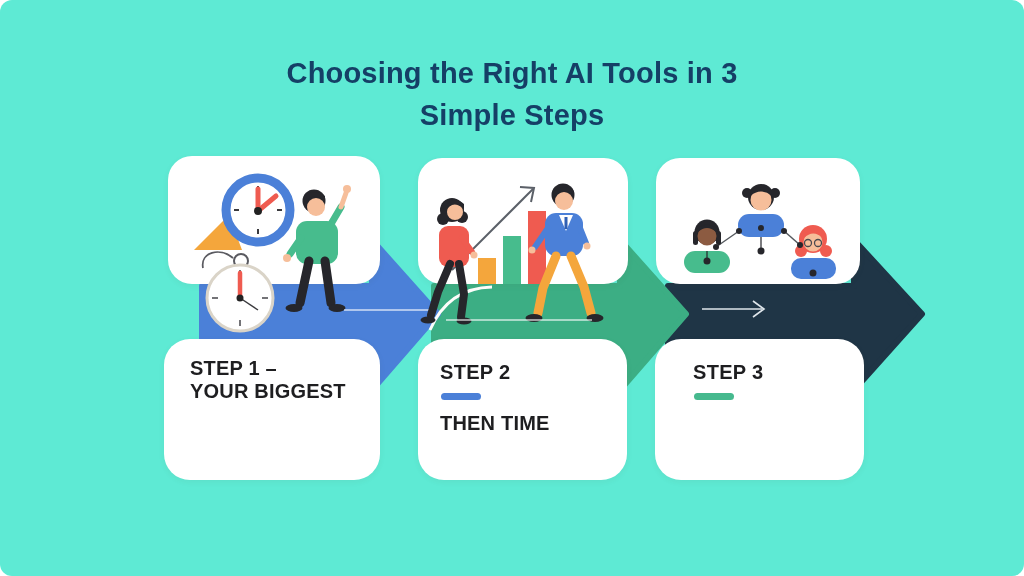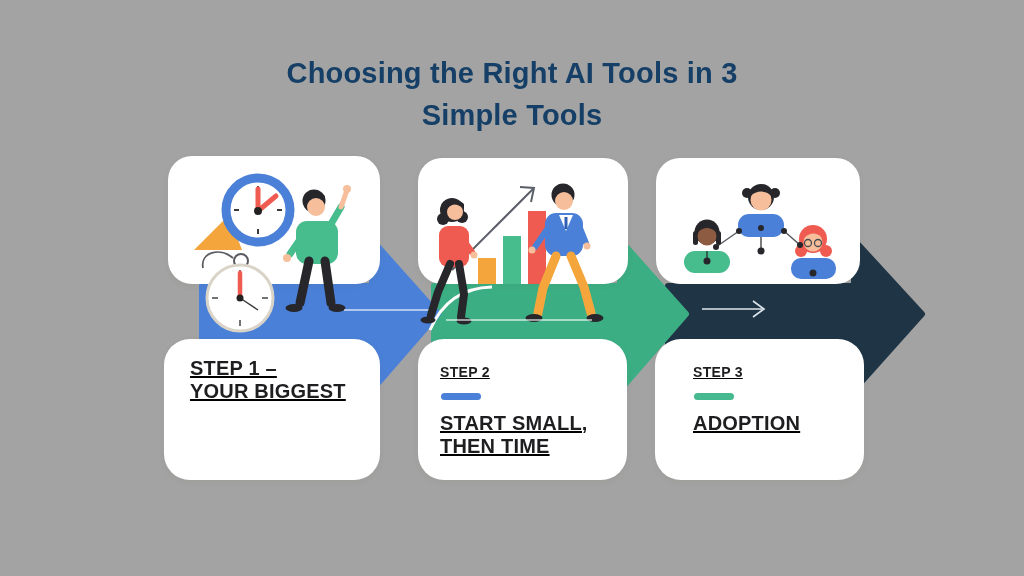--- a/index.html
+++ b/index.html
@@ -6,48 +6,47 @@
   .canvas{
     position:relative;width:1024px;height:576px;overflow:hidden;
     font-family:"Liberation Sans","DejaVu Sans",sans-serif;
     background:#FCF6E3;
   }
   .layer{position:absolute;left:0;top:0;width:1024px;height:576px;}
   #arrows-layer{z-index:1;}
   .card{
     position:absolute;background:#FFFFFF;z-index:2;box-sizing:border-box;
     box-shadow:0 2px 6px rgba(90,70,30,.06);
-    text-decoration:underline;
   }
   .ill-card{border-radius:24px;}
   .text-card{border-radius:26px;}
   #ill-card-1{left:168px;top:156px;width:212px;height:128px;}
   #ill-card-2{left:418px;top:158px;width:210px;height:126px;}
   #ill-card-3{left:656px;top:158px;width:204px;height:126px;}
   #text-card-1{left:164px;top:339px;width:216px;height:141px;padding:18px 0 0 26px;}
   #text-card-2{left:418px;top:339px;width:209px;height:141px;padding:22px 0 0 22px;}
   #text-card-3{left:655px;top:339px;width:209px;height:141px;padding:22px 0 0 23px;}
   #illustrations-layer{z-index:3;}
   .title{
     position:absolute;top:52px;left:0;width:100%;z-index:4;
     text-align:center;font-weight:700;font-size:29px;line-height:42px;
     letter-spacing:.2px;color:#153F66;
   }
-  .step-heading{font-size:14px;font-weight:700;letter-spacing:.3px;color:#1E1E20;line-height:23px;}
+  .step-heading{font-size:20px;font-weight:700;letter-spacing:.3px;color:#1E1E20;line-height:23px;}
   .step-line{font-size:20px;font-weight:700;letter-spacing:.2px;color:#1E1E20;line-height:23px;white-space:pre;}
   .divider{width:40px;height:7px;border-radius:3.5px;margin:9px 0 12px 1px;}
 </style>
 </head>
 <body>
 
-<div class="canvas" style="background: #a3a3a3;">
+<div class="canvas" style="background: #5eead4; border-radius: 12px;">
 
   <div class="title" style="color: rgb(21, 63, 102);">
     <div>Choosing the Right AI Tools in 3</div>
-    <div>Simple Tools</div>
+    <div>Simple Steps</div>
   </div>
 
   <svg id="arrows-layer" class="layer" viewBox="0 0 1024 576">
     <polygon points="668,286 854,286 854,240 922,314 854,390 854,382 668,382" stroke-width="6" stroke-linejoin="round" fill="#1F3546" style="stroke: rgb(31, 53, 70);"></polygon>
     <polygon points="434,286 620,286 620,240 686,314 620,390 620,382 434,382" stroke-width="6" stroke-linejoin="round" fill="#3CAE84" style="stroke: rgb(60, 174, 132);"></polygon>
     <polygon points="202,286 372,286 372,240 438,314 372,390 372,382 202,382" stroke-width="6" stroke-linejoin="round" fill="#4B80D8" style="stroke: rgb(75, 128, 216);"></polygon>
   </svg>
 
   <div class="card ill-card" id="ill-card-1" style="background: rgb(255, 255, 255);"></div>
   <div class="card ill-card" id="ill-card-2" style="background: rgb(255, 255, 255);"></div>
@@ -199,23 +198,21 @@
   </svg>
 
   <div class="card text-card" id="text-card-1" style="background: rgb(255, 255, 255);">
     <div class="step-line">STEP 1 –</div>
     <div class="step-line">YOUR BIGGEST</div>
   </div>
 
   <div class="card text-card" id="text-card-2" style="background: rgb(255, 255, 255);">
     <div class="step-heading">STEP 2</div>
     <div class="divider" style="background: rgb(75, 128, 216);"></div>
-    <div class="step-line">START SMALL,</div>
     <div class="step-line">THEN TIME</div>
   </div>
 
   <div class="card text-card" id="text-card-3" style="background: rgb(255, 255, 255); padding-left: 38px;">
     <div class="step-heading">STEP 3</div>
     <div class="divider" style="background: rgb(70, 185, 142);"></div>
-    <div class="step-line">ADOPTION</div>
   </div>
 
 </div>
 
 </body></html>

